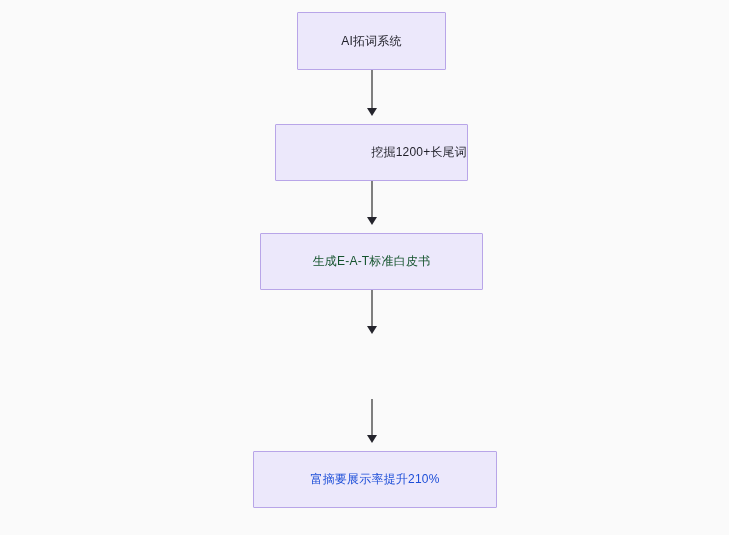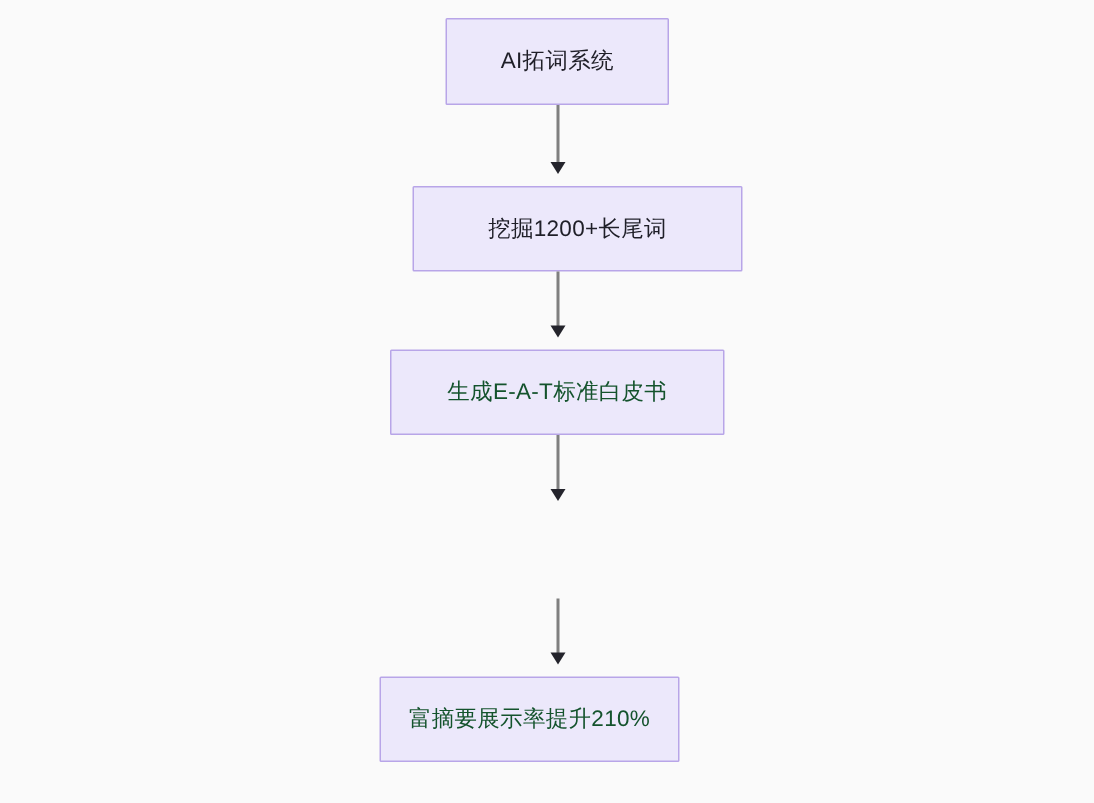--- a/index.html
+++ b/index.html
@@ -21,21 +21,21 @@
   .node {
     position: absolute;
     box-sizing: border-box;
     background: #ece8fb;
     border: 1.5px solid #b8a5e8;
     border-radius: 1px;
     display: flex;
     align-items: center;
     justify-content: center;
     color: #1f1f28;
-    font-size: 15px;
+    font-size: 12px;
     line-height: 1.2;
     letter-spacing: 0.2px;
     white-space: nowrap;
     user-select: none;
   }
   .node-label {
     display: block;
   }
   .edge {
     position: absolute;
@@ -66,21 +66,21 @@
 
   <div class="node" style="left: 297px; top: 12px; width: 149px; height: 58px; background: rgb(236, 232, 251); border-color: rgb(184, 165, 232); color: rgb(31, 31, 40);">
     <span class="node-label">AI拓词系统</span>
   </div>
 
   <div class="edge" style="left: 371px; top: 70px;">
     <div class="edge-line" style="height: 39px; background: rgb(127, 127, 127);"></div>
     <div class="edge-arrow" style="top: 38px; border-top-color: rgb(36, 36, 44);"></div>
   </div>
 
-  <div class="node" style="left: 275px; top: 124px; width: 220px; height: 57px; background: rgb(236, 232, 251); border-color: rgb(184, 165, 232); color: rgb(31, 31, 40);">
+  <div class="node" style="left: 275px; top: 124px; width: 193px; height: 57px; background: rgb(236, 232, 251); border-color: rgb(184, 165, 232); color: rgb(31, 31, 40); justify-content: flex-end;">
     <span class="node-label">挖掘1200+长尾词</span>
   </div>
 
   <div class="edge" style="left: 371px; top: 181px;">
     <div class="edge-line" style="height: 37px; background: rgb(127, 127, 127);"></div>
     <div class="edge-arrow" style="top: 36px; border-top-color: rgb(36, 36, 44);"></div>
   </div>
 
   <div class="node" style="left: 260px; top: 233px; width: 223px; height: 57px; background: rgb(236, 232, 251); border-color: rgb(184, 165, 232); color: #14532d;">
     <span class="node-label">生成E-A-T标准白皮书</span>
@@ -90,17 +90,17 @@
     <div class="edge-line" style="height: 37px; background: rgb(127, 127, 127);"></div>
     <div class="edge-arrow" style="top: 36px; border-top-color: rgb(36, 36, 44);"></div>
   </div>
 
 
   <div class="edge" style="left: 371px; top: 399px;">
     <div class="edge-line" style="height: 37px; background: rgb(127, 127, 127);"></div>
     <div class="edge-arrow" style="top: 36px; border-top-color: rgb(36, 36, 44);"></div>
   </div>
 
-  <div class="node" style="left: 253px; top: 451px; width: 200px; height: 57px; background: rgb(236, 232, 251); border-color: rgb(184, 165, 232); color: #14532d;">
+  <div class="node" style="left: 253px; top: 451px; width: 244px; height: 57px; background: rgb(236, 232, 251); border-color: rgb(184, 165, 232); color: #1d4ed8;">
     <span class="node-label">富摘要展示率提升210%</span>
   </div>
 
 </div>
 
 </body></html>

